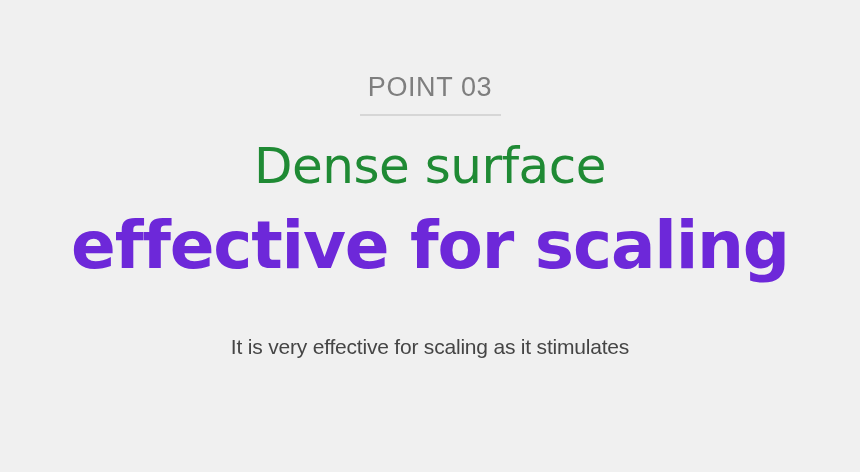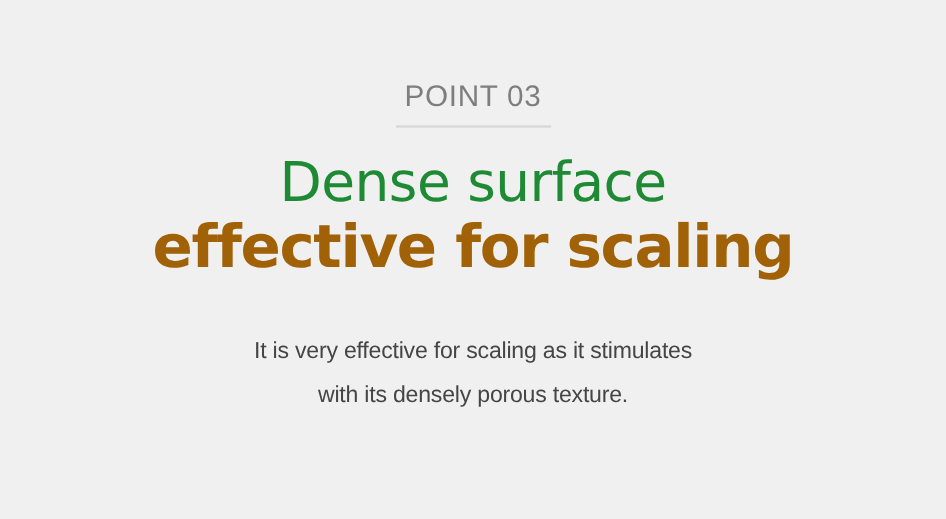--- a/index.html
+++ b/index.html
@@ -64,27 +64,27 @@
     font-size: 50px;
     font-weight: 400;
     color: #1f8a34;
     line-height: 1.06;
     letter-spacing: -0.5px;
     white-space: nowrap;
   }
 
   .headline-line-2 {
     font-family: "DejaVu Sans", sans-serif;
-    font-size: 54px;
+    font-size: 66px;
     font-weight: 700;
-    color: #a16207;
+    color: #6d28d9;
     line-height: 1.12;
     letter-spacing: -1.2px;
     white-space: nowrap;
-    margin-top: 2px;
+    margin-top: 16px;
   }
 
   
   .body-copy {
     margin-top: 44px;
     text-align: center;
     color: #454545;
     font-family: "Liberation Sans", sans-serif;
     font-size: 21px;
     font-weight: 400;
@@ -106,16 +106,15 @@
     <div class="eyebrow-rule"></div>
   </div>
 
   <div class="headline">
     <div class="headline-line-1">Dense surface</div>
     <div class="headline-line-2">effective for scaling</div>
   </div>
 
   <div class="body-copy">
     <div class="body-line">It is very effective for scaling as it stimulates</div>
-    <div class="body-line">with its densely porous texture.</div>
   </div>
 
 </div>
 
 </body></html>

